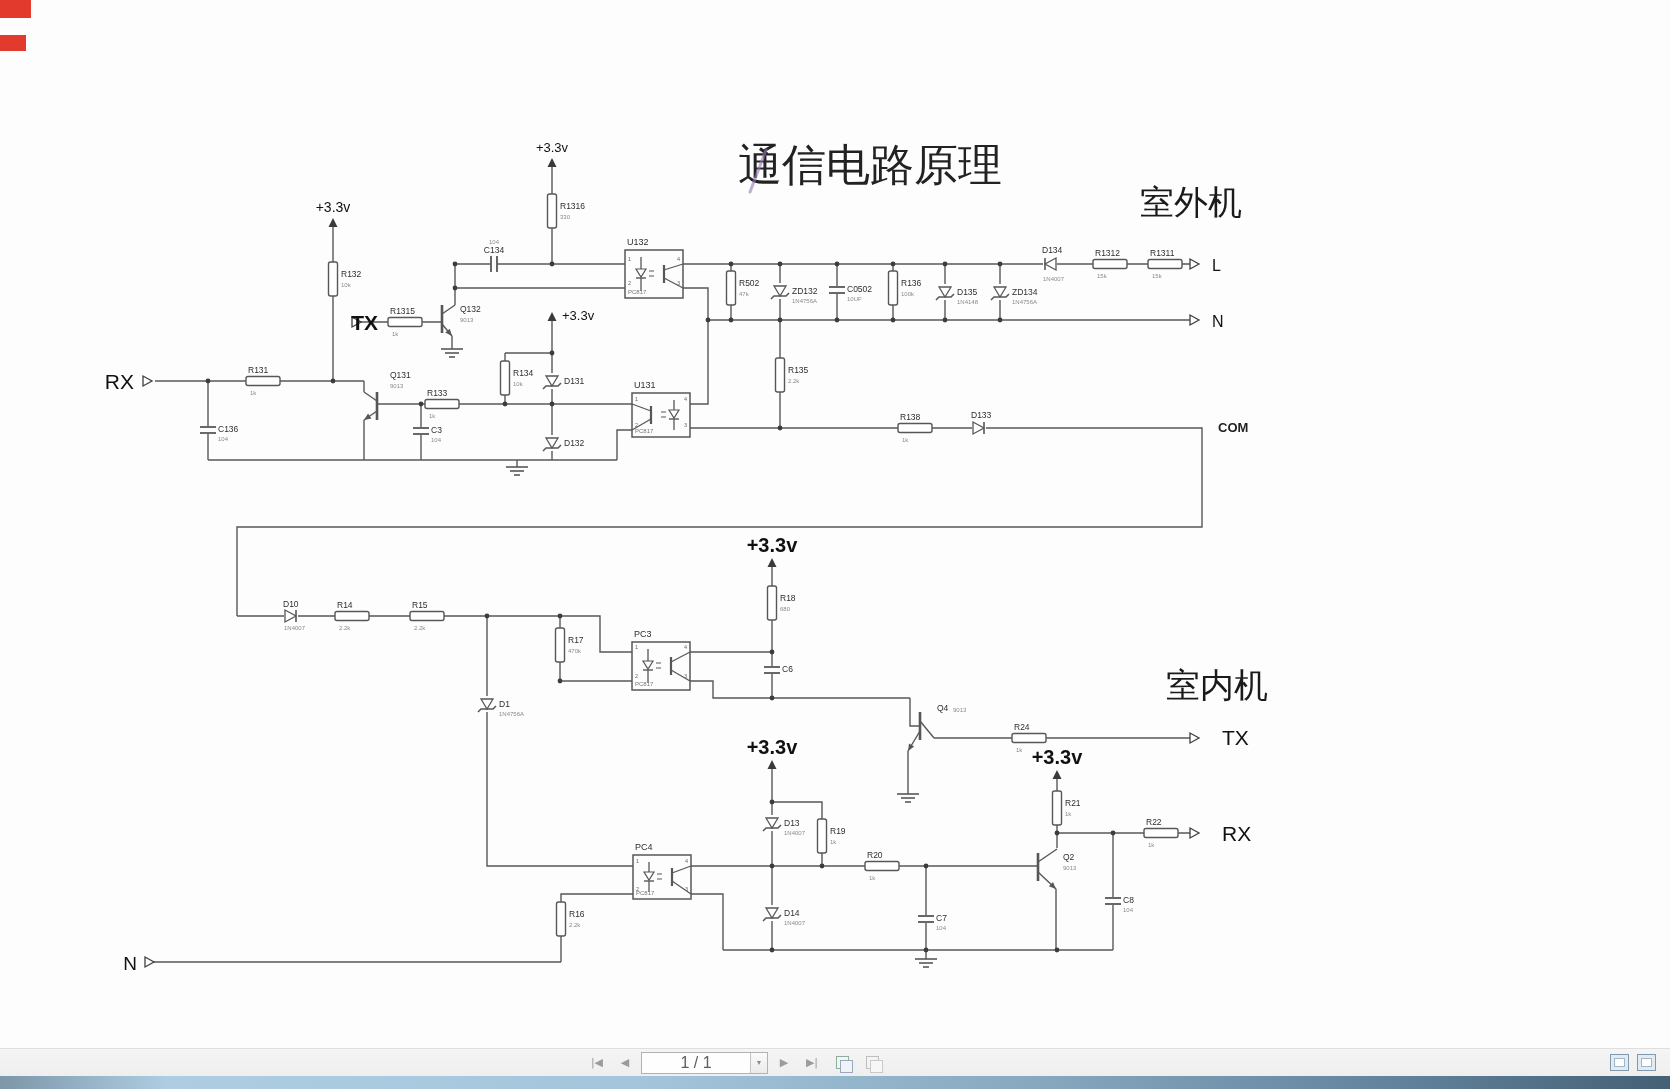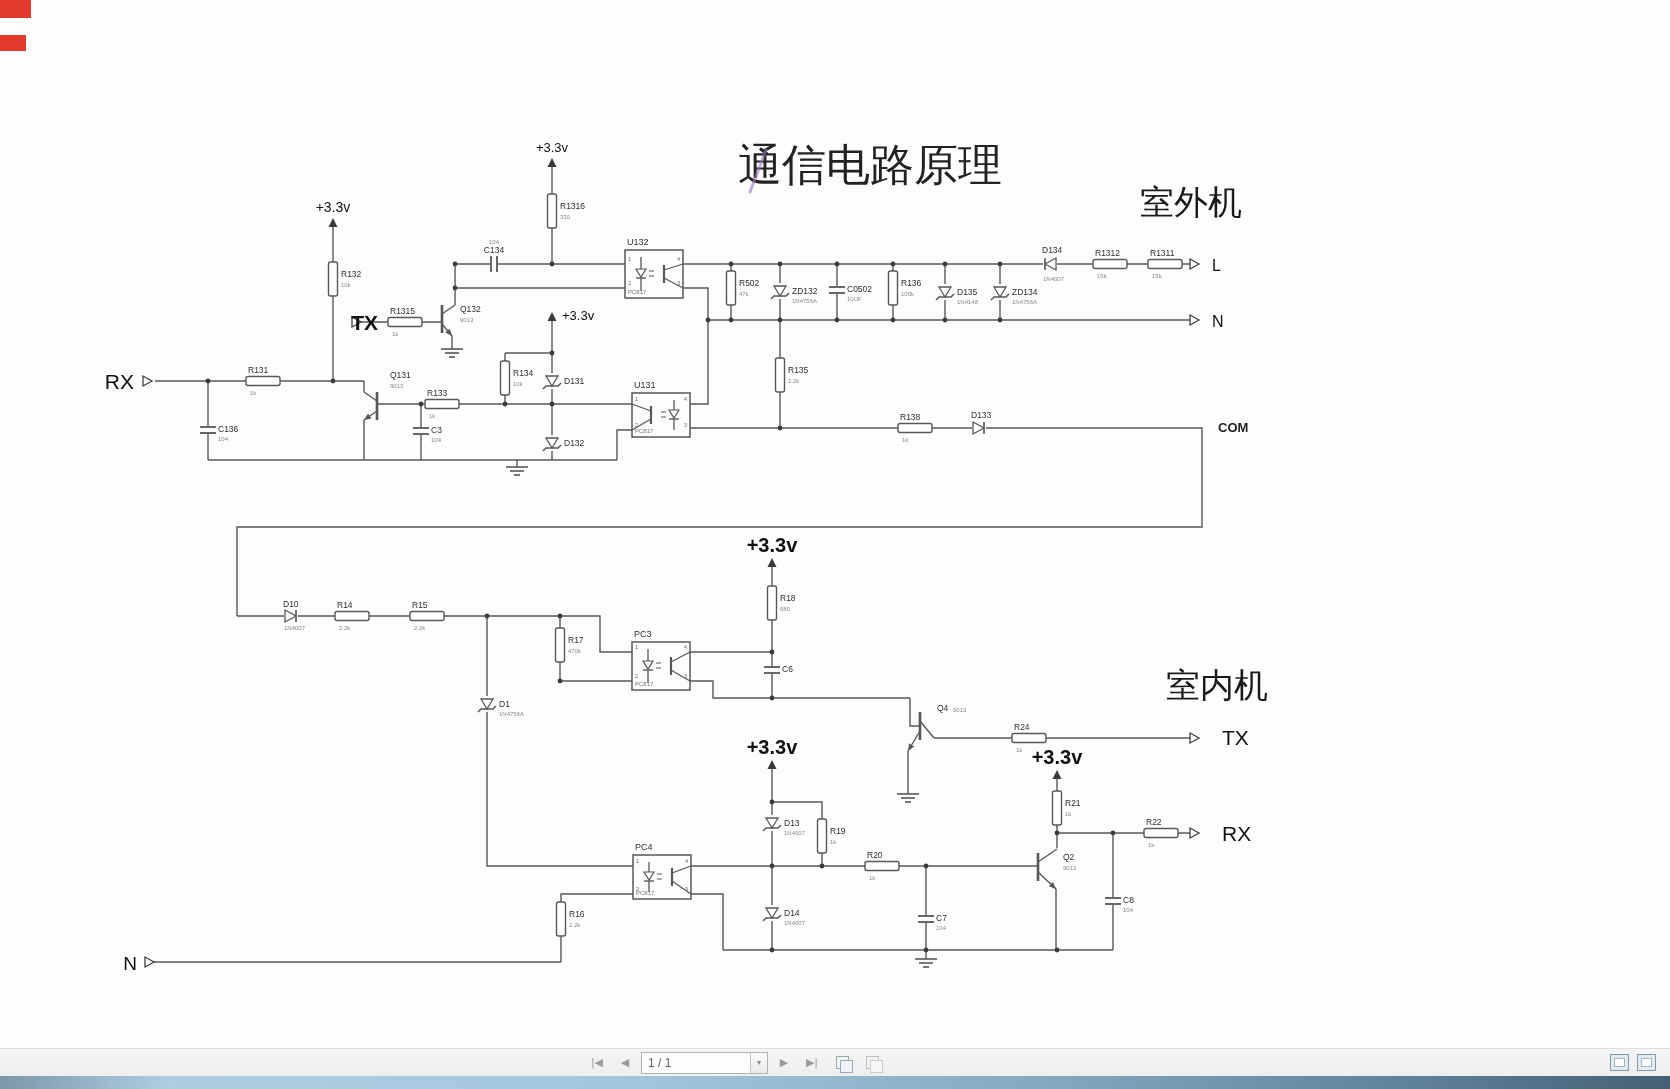--- a/index.html
+++ b/index.html
@@ -8,22 +8,22 @@
   #schem{position:absolute;left:0;top:0;filter:blur(.3px);}
   .redmark{position:absolute;background:#e23b2e;}
   
   #toolbar{position:absolute;left:0;top:1048px;width:1670px;height:28px;
            background:linear-gradient(#f4f4f4,#ececec);border-top:1px solid #d9d9d9;opacity:.85;}
   #nav{position:absolute;left:585px;top:3px;display:flex;align-items:center;gap:4px;}
   .tbtn{width:24px;height:20px;border:none;background:transparent;color:#8b8b8b;
         font-size:11px;line-height:20px;text-align:center;padding:0;cursor:pointer;
         font-family:"DejaVu Sans",sans-serif;}
   #pagebox{display:flex;align-items:stretch;height:20px;border:1px solid #a6a6a6;background:#fff;}
-  #pageinput{width:96px;border:none;outline:none;font-size:12px;padding:0 6px;color:#444;
-             font-family:"Liberation Sans",sans-serif;}
+  #pageinput{width:96px;border:none;outline:none;font-size:16px;padding:0 6px;color:#444;
+             font-family:"Liberation Sans",sans-serif;text-align:center;}
   #pagedrop{width:16px;background:linear-gradient(#fbfbfb,#e8e8e8);border-left:1px solid #bbb;
             color:#777;font-size:7px;line-height:20px;text-align:center;cursor:pointer;}
   .tico{width:20px;height:18px;margin-left:6px;position:relative;cursor:pointer;display:inline-block;}
   .tico .r1{position:absolute;left:2px;top:2px;width:11px;height:11px;border:1px solid #7fa08f;background:#eef6ef;}
   .tico .r2{position:absolute;left:6px;top:6px;width:11px;height:11px;border:1px solid #8a9ab0;background:#eef2f8;}
   .tico.gray .r1{border-color:#b5b5b5;background:#f2f2f2;}
   .tico.gray .r2{border-color:#c2c2c2;background:#f6f6f6;}
   #cornericons{position:absolute;right:14px;top:5px;display:flex;gap:8px;}
   .cico{width:17px;height:15px;border:1px solid #6d87a0;background:#dde8f1;position:relative;cursor:pointer;}
   .cico:after{content:"";position:absolute;left:3px;top:3px;right:3px;bottom:3px;border:1px solid #93aabe;background:#fff;}

